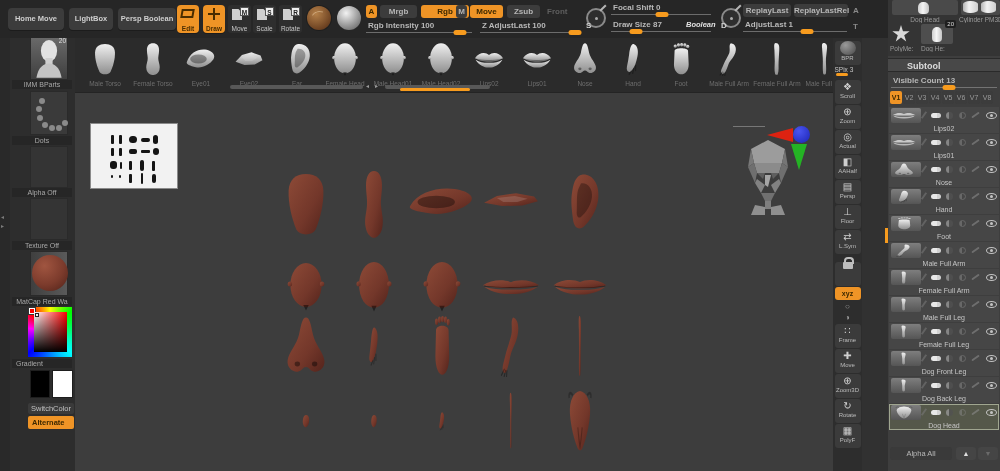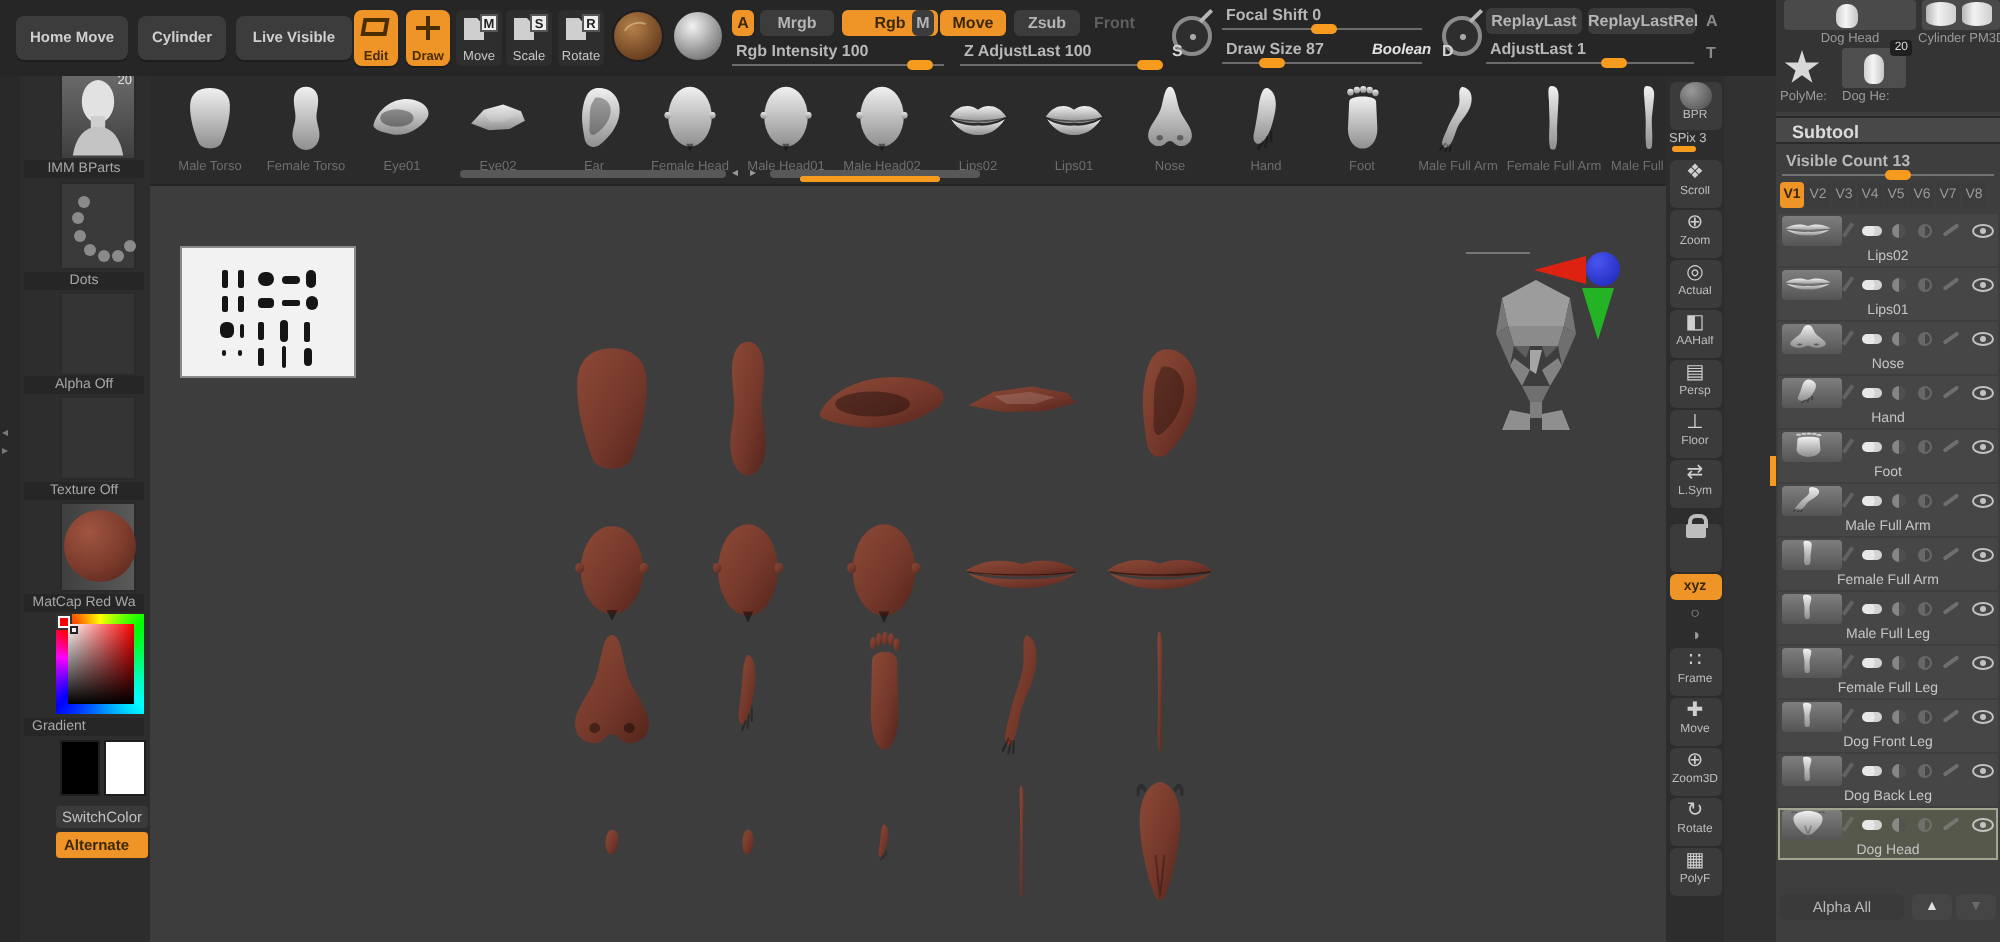--- a/index.html
+++ b/index.html
@@ -117,21 +117,21 @@
   #tray-top{position:absolute;left:0;top:0;width:112px;height:56px;background:#343434}
   .tool-tile{position:absolute;background:#4a4a4a;border-radius:2px}
   .pill{position:absolute;background:linear-gradient(90deg,#cfcfcf,#f5f5f5 45%,#c5c5c5);border-radius:5px 5px 4px 4px}
   .cyl{position:absolute;width:15px;height:12px;border-radius:7px/3px;background:linear-gradient(90deg,#b5b5b5,#f2f2f2 40%,#cfcfcf)}
   .ttlabel{position:absolute;font-size:6.5px;color:#9a9a9a;white-space:nowrap;overflow:hidden}
   #star-ic{position:absolute;left:4px;top:25px;width:18px;height:18px;background:#d8d8d8;
       clip-path:polygon(50% 0,61% 35%,98% 35%,68% 57%,79% 91%,50% 70%,21% 91%,32% 57%,2% 35%,39% 35%)}
   .badge2{position:absolute;right:-3px;top:-4px;background:#1f1f1f;border-radius:2px;padding:0 2px;font-size:6px;color:#ddd;line-height:8px}
   #subtool-header{position:absolute;left:0;top:58px;width:112px;height:14px;background:#484848;
       border-top:1px solid #2a2a2a;border-bottom:1px solid #2a2a2a;font-size:9px;font-weight:bold;
-      color:#dcdcdc;line-height:14px;padding-left:8px}
+      color:#dcdcdc;line-height:14px;padding-left:19px}
   #vtabs{position:absolute;left:2px;top:91px;display:flex;gap:1px}
   .vtab{width:12px;height:13px;background:#3c3c3c;border-radius:2px;color:#9a9a9a;font-size:7px;
         text-align:center;line-height:13px}
   .vtab.on{background:#ef9426;color:#3c2800;font-weight:bold}
   #subtool-list{position:absolute;left:1px;top:107px;width:110px}
   .st-row{position:relative;width:110px;height:26px;margin-bottom:1px;background:#464646}
   .st-row.sel{background:#55584a;box-shadow:inset 0 0 0 1px #a0a690}
   .st-thumb{position:absolute;left:2px;top:1px;width:30px;height:15px;border-radius:2px;
             background:linear-gradient(180deg,#7e7e7e,#555);overflow:hidden}
   .st-icons{position:absolute;left:34px;top:4px;right:2px;display:flex;align-items:center;justify-content:space-between}
@@ -227,22 +227,22 @@
   <symbol id="sy-blob" viewBox="0 0 100 100">
         <path d="M52 16 C68 16 76 34 72 54 C68 76 54 88 42 83 C30 78 24 60 28 42 C31 27 38 16 52 16 Z"></path>
       </symbol>
 </defs>
 </svg>
 
 <div id="app">
 
   <div id="topbar">
     <div class="tbtn" style="left:8px;width:56px">Home Move</div>
-    <div class="tbtn" style="left:69px;width:44px">Cylinder</div>
-    <div class="tbtn" style="left:118px;width:58px">Live Visible</div>
+    <div class="tbtn" style="left:69px;width:44px">LightBox</div>
+    <div class="tbtn" style="left:118px;width:58px">Persp Boolean</div>
 
     <div class="tool2" style="left:177px">
       <span class="edit-ic"></span>
       <span class="lbl">Edit</span>
     </div>
     <div class="tool2" style="left:203px">
       <span class="draw-ic"></span>
       <span class="lbl">Draw</span>
     </div>
     <div class="tool3" style="left:228px">

